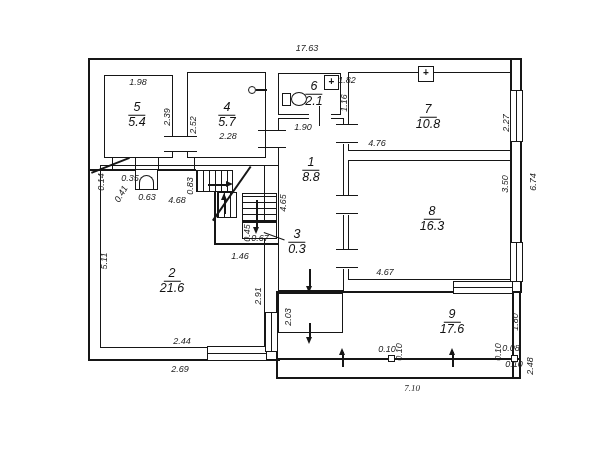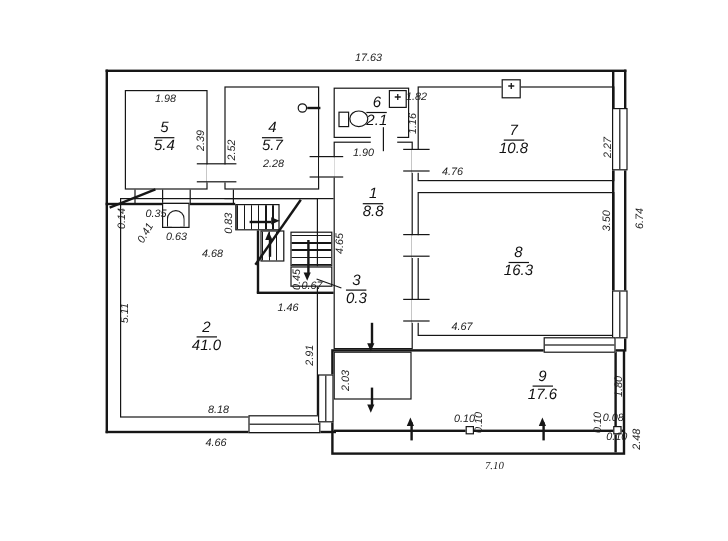--- a/index.html
+++ b/index.html
@@ -123,21 +123,21 @@
   <div class="ah down" style="left:306px;top:286px;"></div>
   <div class="ln" style="left:309px;top:323px;width:1.5px;height:15px;"></div>
   <div class="ah down" style="left:306px;top:337px;"></div>
   <div class="ln" style="left:342px;top:352px;width:1.5px;height:15px;"></div>
   <div class="ah up" style="left:339px;top:348px;"></div>
   <div class="ln" style="left:452px;top:352px;width:1.5px;height:15px;"></div>
   <div class="ah up" style="left:449px;top:348px;"></div>
 
   <div id="labels-layer">
       <div class="room-label" style="left: 311px; top: 168px;"><div class="rnum">1</div><div class="rarea">8.8</div></div>
-      <div class="room-label" style="left: 172px; top: 279px;"><div class="rnum">2</div><div class="rarea">41.0</div></div>
+      <div class="room-label" style="left: 172px; top: 279px;"><div class="rnum">2</div><div class="rarea">21.6</div></div>
       <div class="room-label" style="left: 297px; top: 240px;"><div class="rnum">3</div><div class="rarea">0.3</div></div>
       <div class="room-label" style="left: 227px; top: 113px;"><div class="rnum">4</div><div class="rarea">5.7</div></div>
       <div class="room-label" style="left: 137px; top: 113px;"><div class="rnum">5</div><div class="rarea">5.4</div></div>
       <div class="room-label" style="left: 314px; top: 92px;"><div class="rnum">6</div><div class="rarea">2.1</div></div>
       <div class="room-label" style="left: 428px; top: 115px;"><div class="rnum">7</div><div class="rarea">10.8</div></div>
       <div class="room-label" style="left: 432px; top: 217px;"><div class="rnum">8</div><div class="rarea">16.3</div></div>
       <div class="room-label" style="left: 452px; top: 320px;"><div class="rnum">9</div><div class="rarea">17.6</div></div>
       <span class="dim" style="left: 307px; top: 48px; transform: translate(-50%, -50%) rotate(0deg);">17.63</span>
       <span class="dim" style="left: 138px; top: 82px; transform: translate(-50%, -50%) rotate(0deg);">1.98</span>
       <span class="dim" style="left: 167px; top: 117px; transform: translate(-50%, -50%) rotate(-90deg);">2.39</span>
@@ -149,30 +149,30 @@
       <span class="dim" style="left: 377px; top: 143px; transform: translate(-50%, -50%) rotate(0deg);">4.76</span>
       <span class="dim" style="left: 506px; top: 123px; transform: translate(-50%, -50%) rotate(-90deg);">2.27</span>
       <span class="dim" style="left: 533px; top: 182px; transform: translate(-50%, -50%) rotate(-90deg);">6.74</span>
       <span class="dim" style="left: 505px; top: 184px; transform: translate(-50%, -50%) rotate(-90deg);">3.50</span>
       <span class="dim" style="left: 283px; top: 203px; transform: translate(-50%, -50%) rotate(-90deg);">4.65</span>
       <span class="dim" style="left: 385px; top: 272px; transform: translate(-50%, -50%) rotate(0deg);">4.67</span>
       <span class="dim" style="left: 101px; top: 182px; transform: translate(-50%, -50%) rotate(-90deg);">0.14</span>
       <span class="dim" style="left: 130px; top: 178px; transform: translate(-50%, -50%) rotate(0deg);">0.35</span>
       <span class="dim" style="left: 121px; top: 194px; transform: translate(-50%, -50%) rotate(-60deg);">0.41</span>
       <span class="dim" style="left: 147px; top: 197px; transform: translate(-50%, -50%) rotate(0deg);">0.63</span>
-      <span class="dim" style="left: 177px; top: 211px; transform: translate(-50%, -50%) rotate(0deg);">4.68</span>
+      <span class="dim" style="left: 177px; top: 200px; transform: translate(-50%, -50%) rotate(0deg);">4.68</span>
       <span class="dim" style="left: 190px; top: 186px; transform: translate(-50%, -50%) rotate(-90deg);">0.83</span>
       <span class="dim" style="left: 104px; top: 261px; transform: translate(-50%, -50%) rotate(-90deg);">5.11</span>
       <span class="dim" style="left: 247px; top: 233px; transform: translate(-50%, -50%) rotate(-90deg);">0.45</span>
       <span class="dim" style="left: 260px; top: 238px; transform: translate(-50%, -50%) rotate(0deg); text-align: right;">0.67</span>
       <span class="dim" style="left: 240px; top: 256px; transform: translate(-50%, -50%) rotate(0deg);">1.46</span>
       <span class="dim" style="left: 258px; top: 296px; transform: translate(-50%, -50%) rotate(-90deg);">2.91</span>
       <span class="dim" style="left: 288px; top: 317px; transform: translate(-50%, -50%) rotate(-90deg);">2.03</span>
-      <span class="dim" style="left: 182px; top: 341px; transform: translate(-50%, -50%) rotate(0deg);">8.18</span>
-      <span class="dim" style="left: 180px; top: 369px; transform: translate(-50%, -50%) rotate(0deg);">4.66</span>
+      <span class="dim" style="left: 182px; top: 341px; transform: translate(-50%, -50%) rotate(0deg);">2.44</span>
+      <span class="dim" style="left: 180px; top: 369px; transform: translate(-50%, -50%) rotate(0deg);">2.69</span>
       <span class="dim" style="left: 515px; top: 322px; transform: translate(-50%, -50%) rotate(-90deg);">1.80</span>
       <span class="dim" style="left: 387px; top: 349px; transform: translate(-50%, -50%) rotate(0deg);">0.10</span>
       <span class="dim" style="left: 399px; top: 352px; transform: translate(-50%, -50%) rotate(-90deg);">0.10</span>
       <span class="dim" style="left: 498px; top: 352px; transform: translate(-50%, -50%) rotate(-90deg);">0.10</span>
       <span class="dim" style="left: 511px; top: 348px; transform: translate(-50%, -50%) rotate(0deg);">0.08</span>
       <span class="dim" style="left: 514px; top: 364px; transform: translate(-50%, -50%) rotate(0deg);">0.10</span>
       <span class="dim" style="left: 530px; top: 366px; transform: translate(-50%, -50%) rotate(-90deg);">2.48</span>
       <span class="dim" style="left: 412px; top: 388px; transform: translate(-50%, -50%) rotate(0deg); font-family: Liberation Serif, serif;">7.10</span>
     </div>
 </div>

